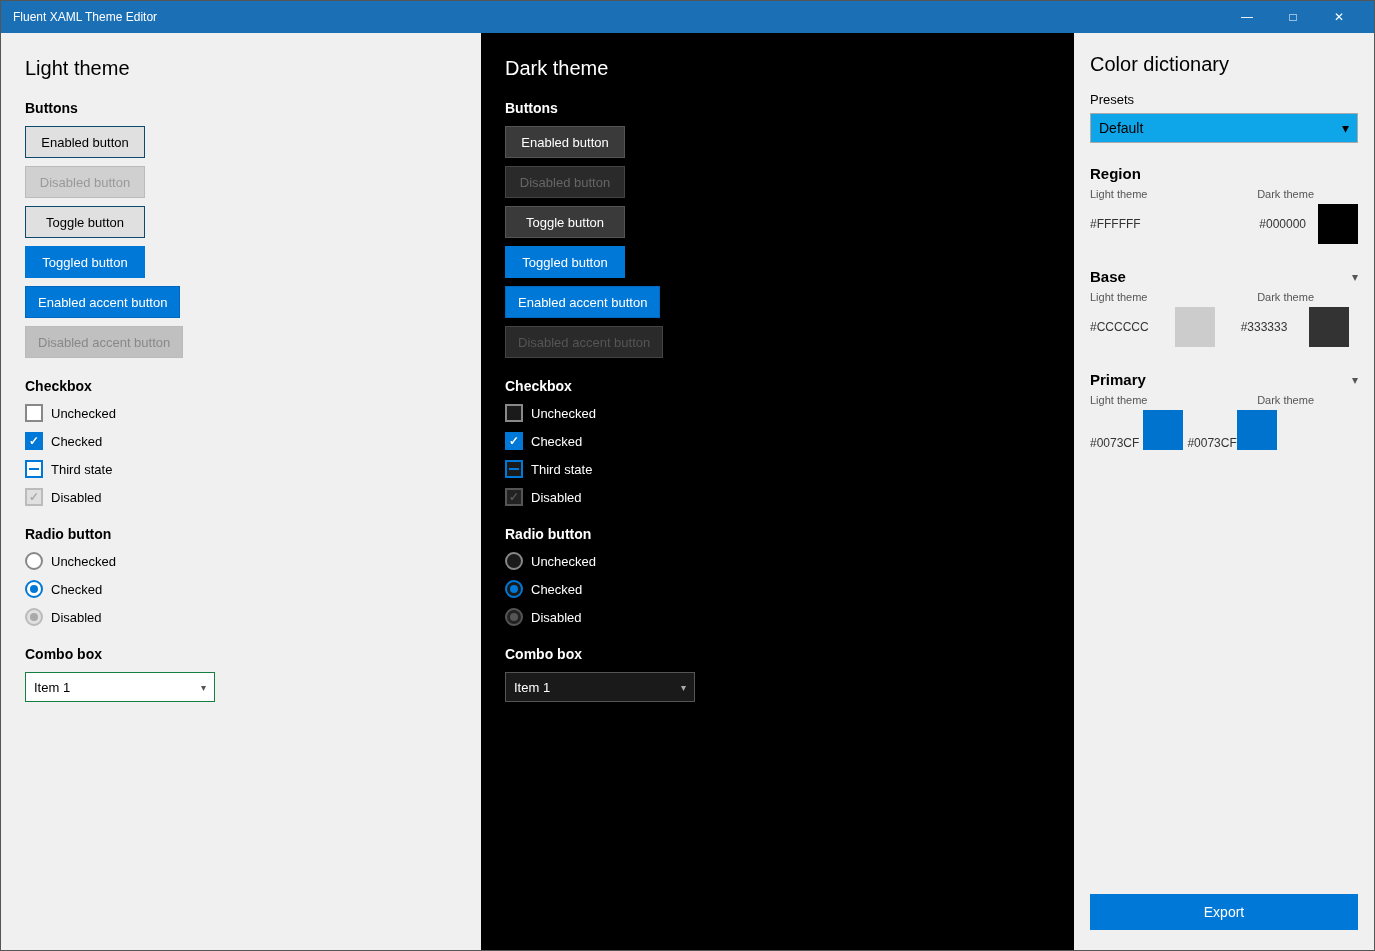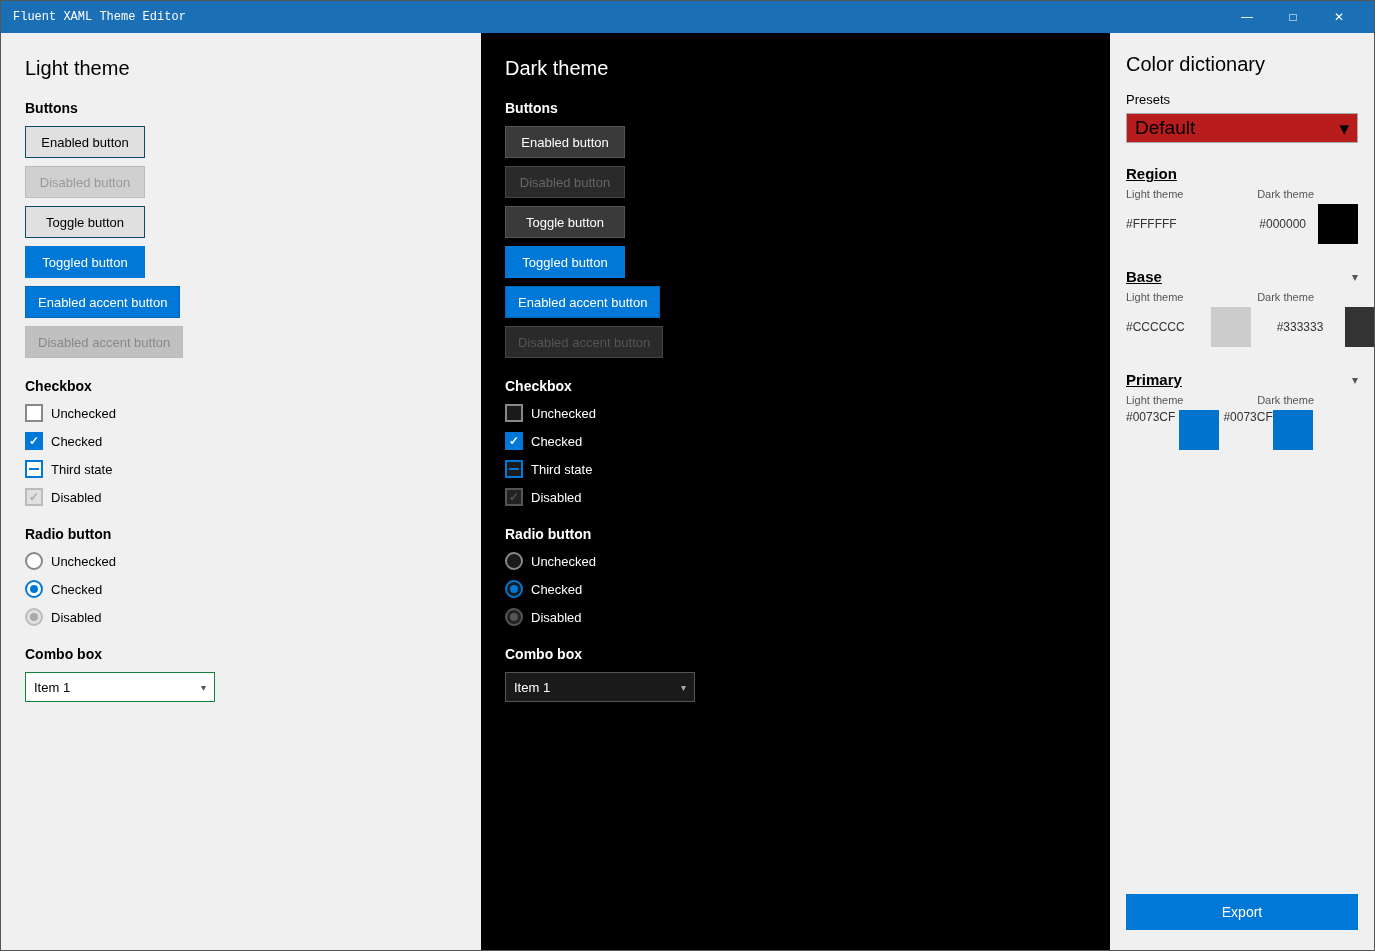--- a/index.html
+++ b/index.html
@@ -20,21 +20,20 @@
       height: 32px;
       display: flex;
       align-items: center;
       padding: 0 12px;
       flex-shrink: 0;
       user-select: none;
     }
     .titlebar-title {
       font-size: 12px;
       flex: 1;
-      font-family: Liberation Mono, monospace;
     }
     .titlebar-controls {
       display: flex;
       gap: 0;
     }
     .titlebar-btn {
       width: 46px;
       height: 32px;
       display: flex;
       align-items: center;
@@ -65,21 +64,21 @@
       background: #000000;
       flex: 1;
       padding: 24px 24px;
       overflow-y: auto;
       color: white;
     }
 
     
     .color-panel {
       background: #f0f0f0;
-      width: 264px;
+      width: 300px;
       flex-shrink: 0;
       padding: 20px 16px;
       display: flex;
       flex-direction: column;
       overflow-y: auto;
     }
 
     .panel-title {
       font-size: 20px;
       font-weight: 400;
@@ -344,23 +343,23 @@
       font-weight: 400;
       margin-bottom: 16px;
     }
 
     .presets-label { font-size: 13px; margin-bottom: 6px; }
 
     .presets-select {
       width: 100%;
       height: 30px;
       border: 1px solid #aaa;
-      background: #b91c1c;
+      background: #0ea5e9;
       padding: 0 8px;
-      font-size: 19px;
+      font-size: 14px;
       display: flex;
       align-items: center;
       justify-content: space-between;
       cursor: pointer;
       margin-bottom: 12px;
     }
 
     .load-save-row {
       display: flex;
       gap: 8px;
@@ -393,21 +392,20 @@
     .section-divider {
       display: flex;
       align-items: center;
       justify-content: space-between;
       margin: 10px 0 6px;
     }
 
     .section-name {
       font-size: 15px;
       font-weight: 600;
-      text-decoration: underline;
     }
 
     .collapse-arrow { font-size: 12px; color: #555; cursor: pointer; }
 
     .export-btn {
       margin-top: auto;
       height: 36px;
       background: #0078d7;
       color: white;
       display: flex;
@@ -617,21 +615,21 @@
 
       <div class="color-section-block">
         <div class="section-divider">
           <span class="section-name">Primary</span>
           <span class="collapse-arrow">▾</span>
         </div>
         <div style="display:flex; gap:8px; margin-bottom:4px;">
           <span class="label-small">Light theme</span>
           <span class="label-small" style="margin-left:auto; margin-right: 44px;">Dark theme</span>
         </div>
-        <div style="display:flex; align-items:flex-start; ">
+        <div style="display:flex; align-items:flex-end; ">
           <span class="color-hex">#0073CF</span>
           <div class="color-swatch" style="background:#0073CF; margin-left:4px;"></div>
           <span class="color-hex" style="margin-left:4px;">#0073CF</span>
           <div class="color-swatch" style="background:#0073CF;"></div>
         </div>
       </div>
 
       <div style="flex:1;"></div>
 
       <div class="export-btn">Export</div>

